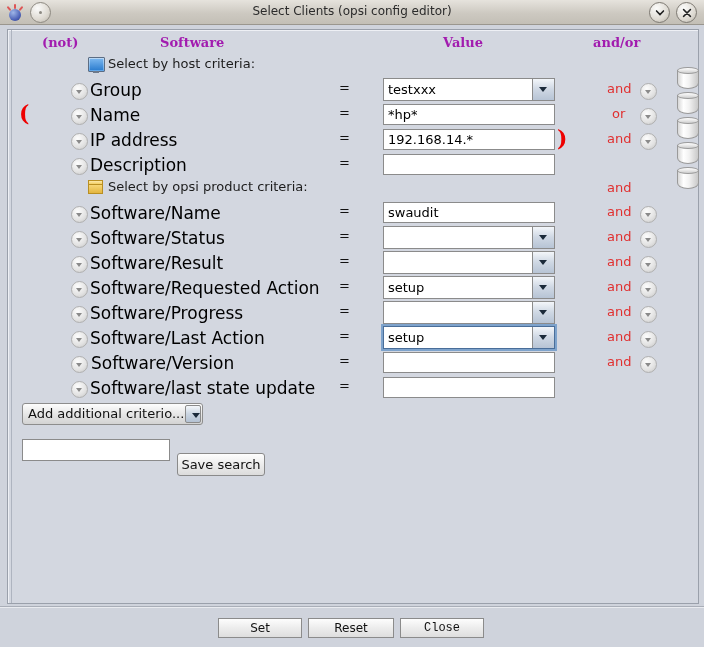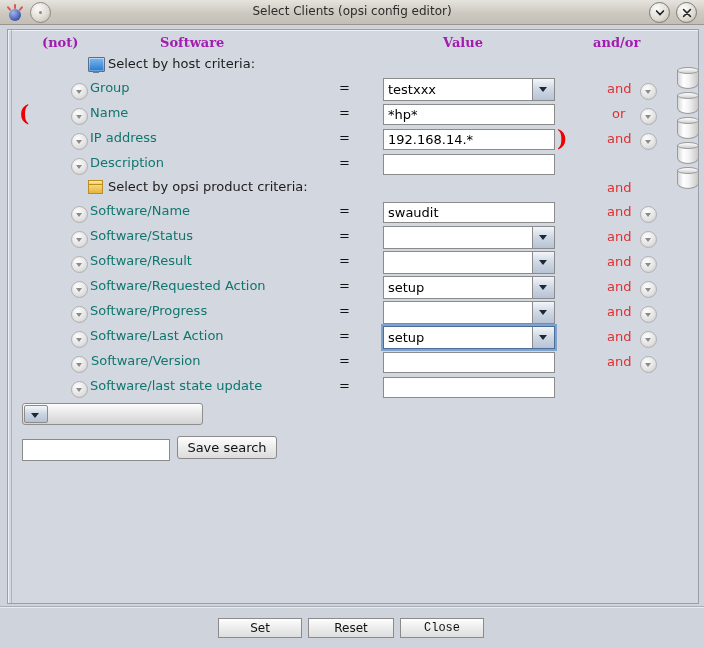--- a/index.html
+++ b/index.html
@@ -64,21 +64,21 @@
   .box-icon .body{position:absolute;left:0;top:4px;width:15px;height:10px;
      background:linear-gradient(#f7d776,#e3b53f);border:1px solid #b98f22;box-sizing:border-box;}
   
   .crit-row{position:absolute;left:0;width:690px;height:25px;}
   .chev-btn{position:absolute;width:15px;height:15px;border-radius:50%;
      background:radial-gradient(circle at 38% 30%,#fdfdfd,#e2e2e2 60%,#c4c4c4);
      border:1px solid #b0b0b0;cursor:pointer;}
   .chev-btn:after{content:"";position:absolute;left:4px;top:6px;
      border-left:3.5px solid transparent;border-right:3.5px solid transparent;
      border-top:4px solid #8a8a8a;}
-  .prop-name{position:absolute;font-size:13px;color:#0f766e;white-space:nowrap;}
+  .prop-name{position:absolute;font-size:17px;color:#000000;white-space:nowrap;}
   .eq{position:absolute;font-size:13px;color:#111;font-family:"DejaVu Sans","Liberation Sans",sans-serif;}
   
   .val-field{position:absolute;height:21px;box-sizing:border-box;
      background:#ffffff;border:1px solid #8b8b8b;
      font-family:"DejaVu Sans","Liberation Sans",sans-serif;font-size:13px;
      color:#000;padding:0 0 0 4px;line-height:19px;outline:none;}
   .val-combo{position:absolute;height:23px;width:172px;box-sizing:border-box;
      display:flex;align-items:stretch;
      border:1px solid #8b8b8b;background:#fff;}
   .val-combo .txt{flex:1;line-height:21px;font-size:13px;padding-left:4px;color:#000;
@@ -329,25 +329,26 @@
       <div class="cyl" style="left:665px;top:112px;">
           <div class="cbody"></div>
           <div class="ctop"></div>
         </div>
       <div class="cyl" style="left:665px;top:137px;">
           <div class="cbody"></div>
           <div class="ctop"></div>
         </div>
 
       <div class="add-combo" style="left:10px;top:373px;width:181px;">
+        <div class="txt">Add additional criterio...</div>
         <div class="arrow"></div>
       </div>
 
       <div class="val-field" style="left:10px;top:409px;width:148px;height:22px;line-height:20px;"></div>
-      <div class="btn" style="left:165px;top:406px;width:100px;height:23px;line-height:21px;">Save search</div>
+      <div class="btn" style="left:165px;top:423px;width:88px;height:23px;line-height:21px;">Save search</div>
 
     </div>
   </div>
 
   <div id="bottombar">
     <div class="bbtn" style="left:218px;width:84px;">Set</div>
     <div class="bbtn" style="left:308px;width:86px;">Reset</div>
     <div class="bbtn" style="left:400px;width:84px;font-family:Liberation Mono, monospace;">Close</div>
   </div>
 

